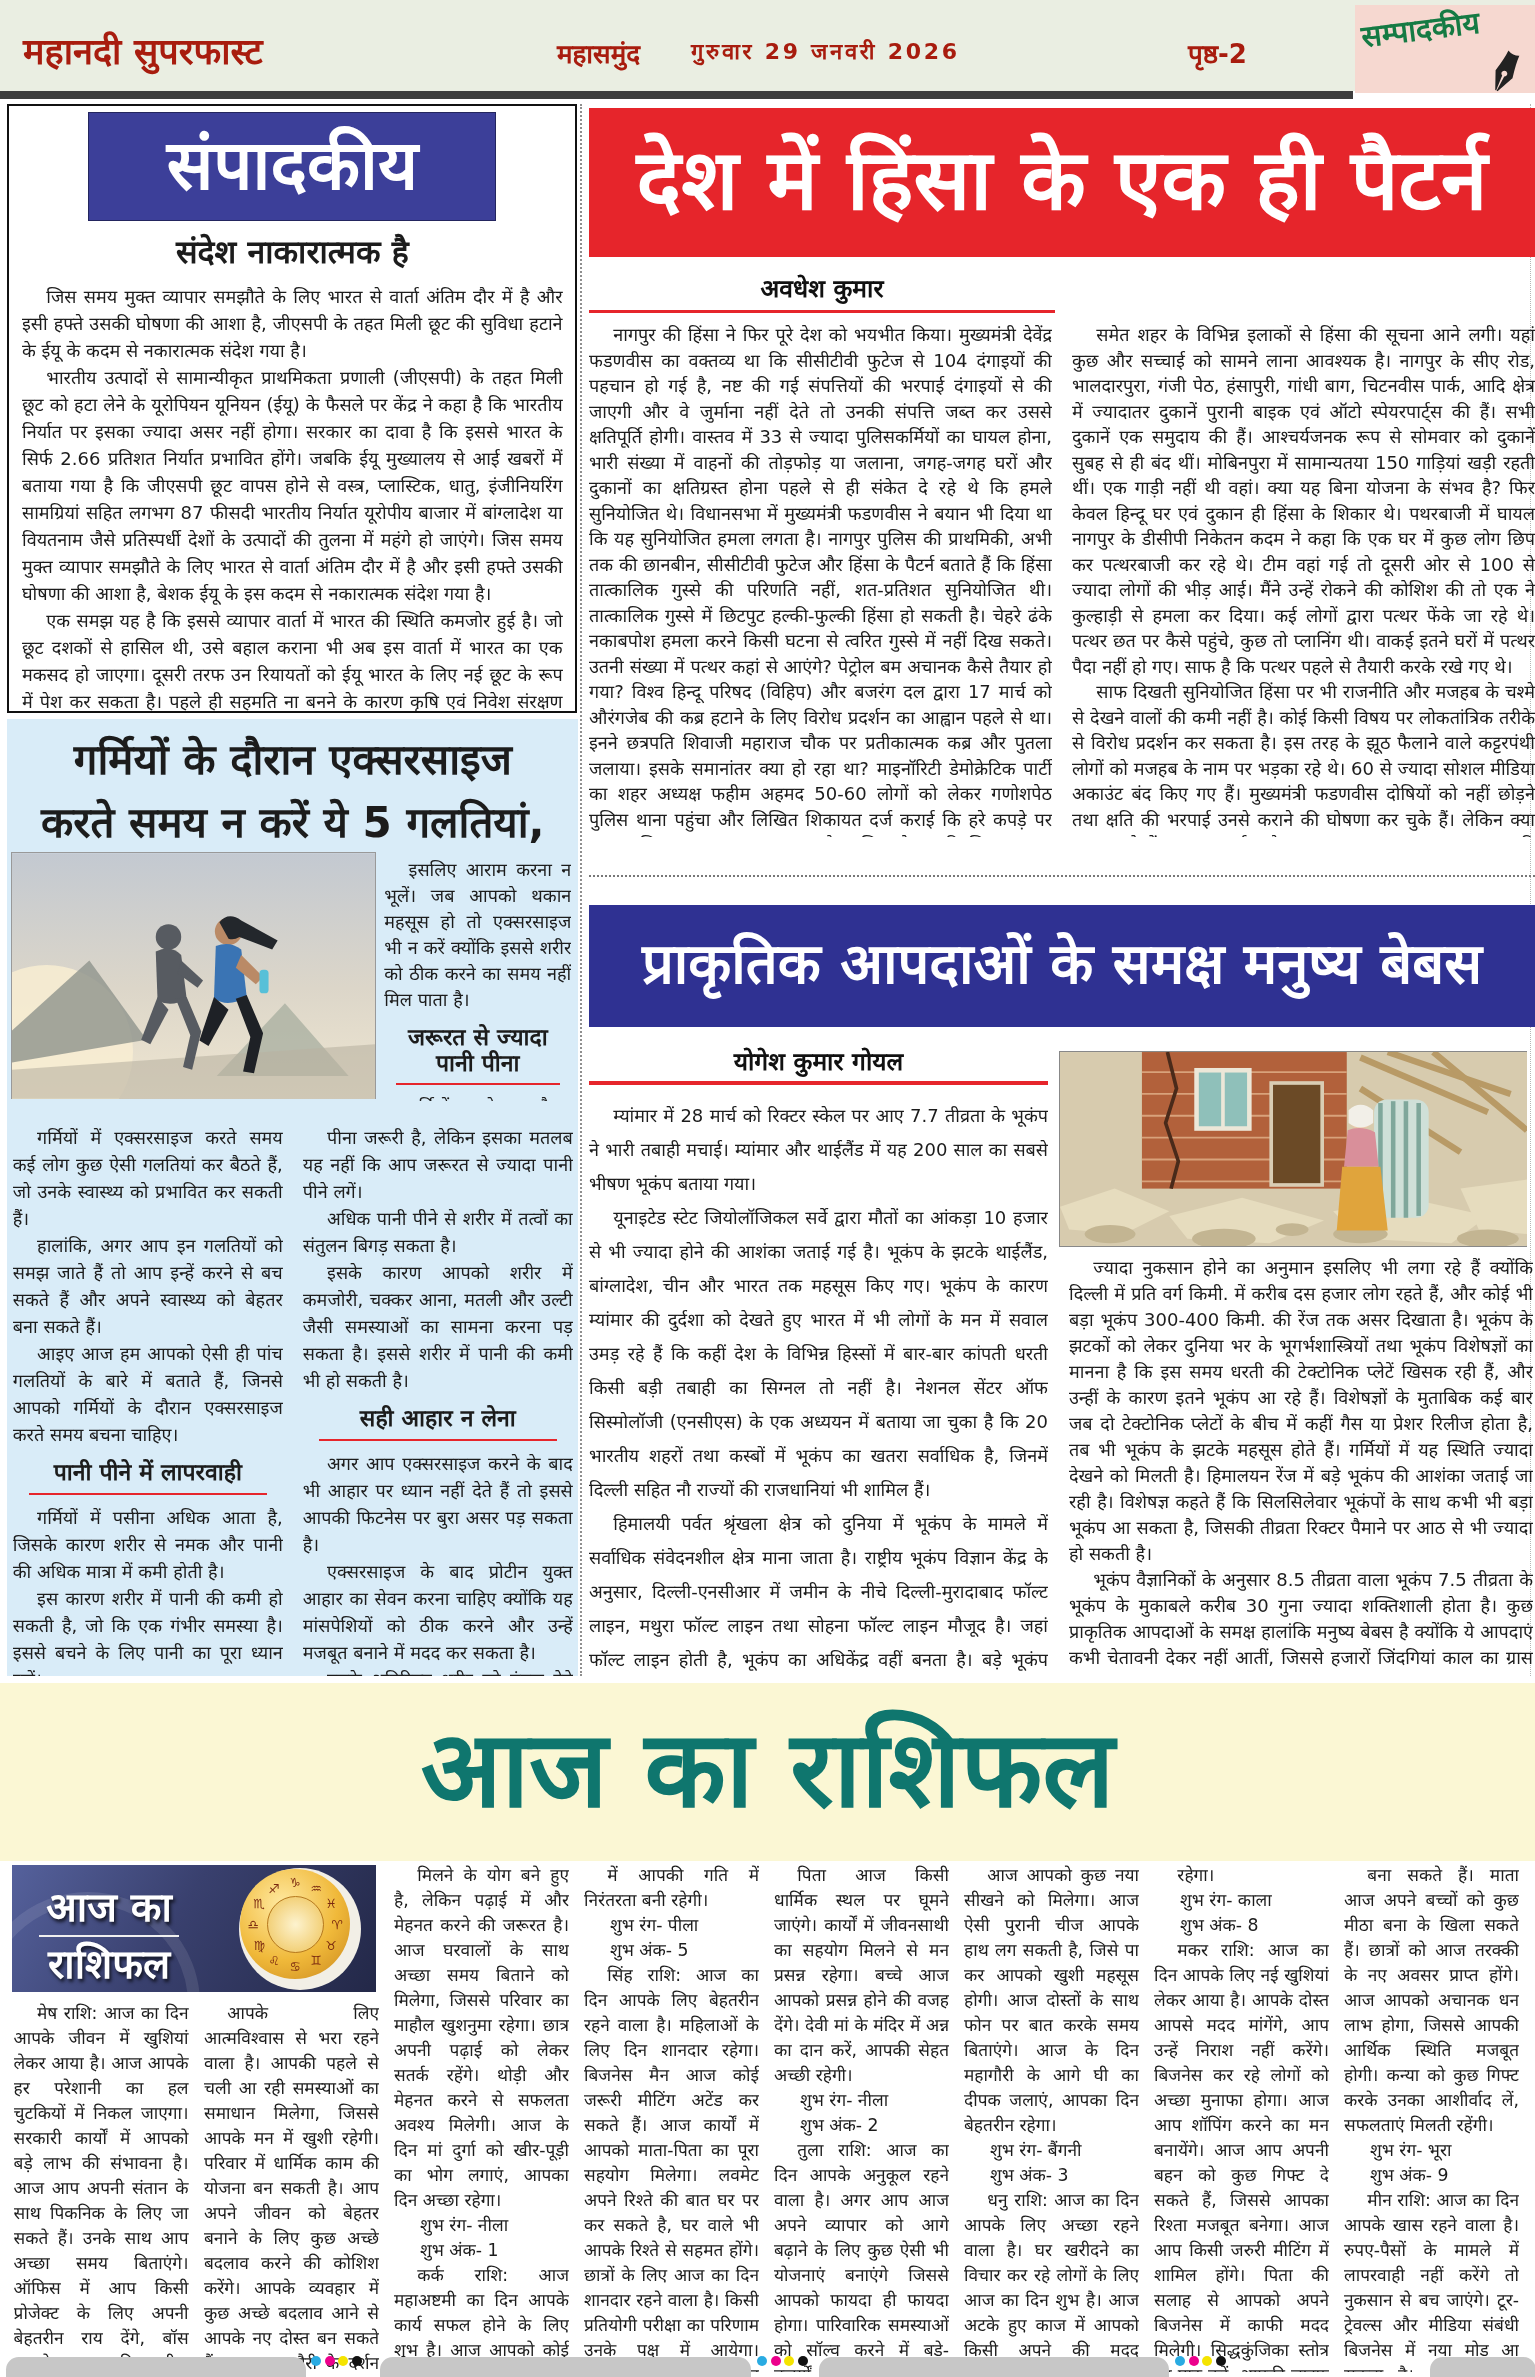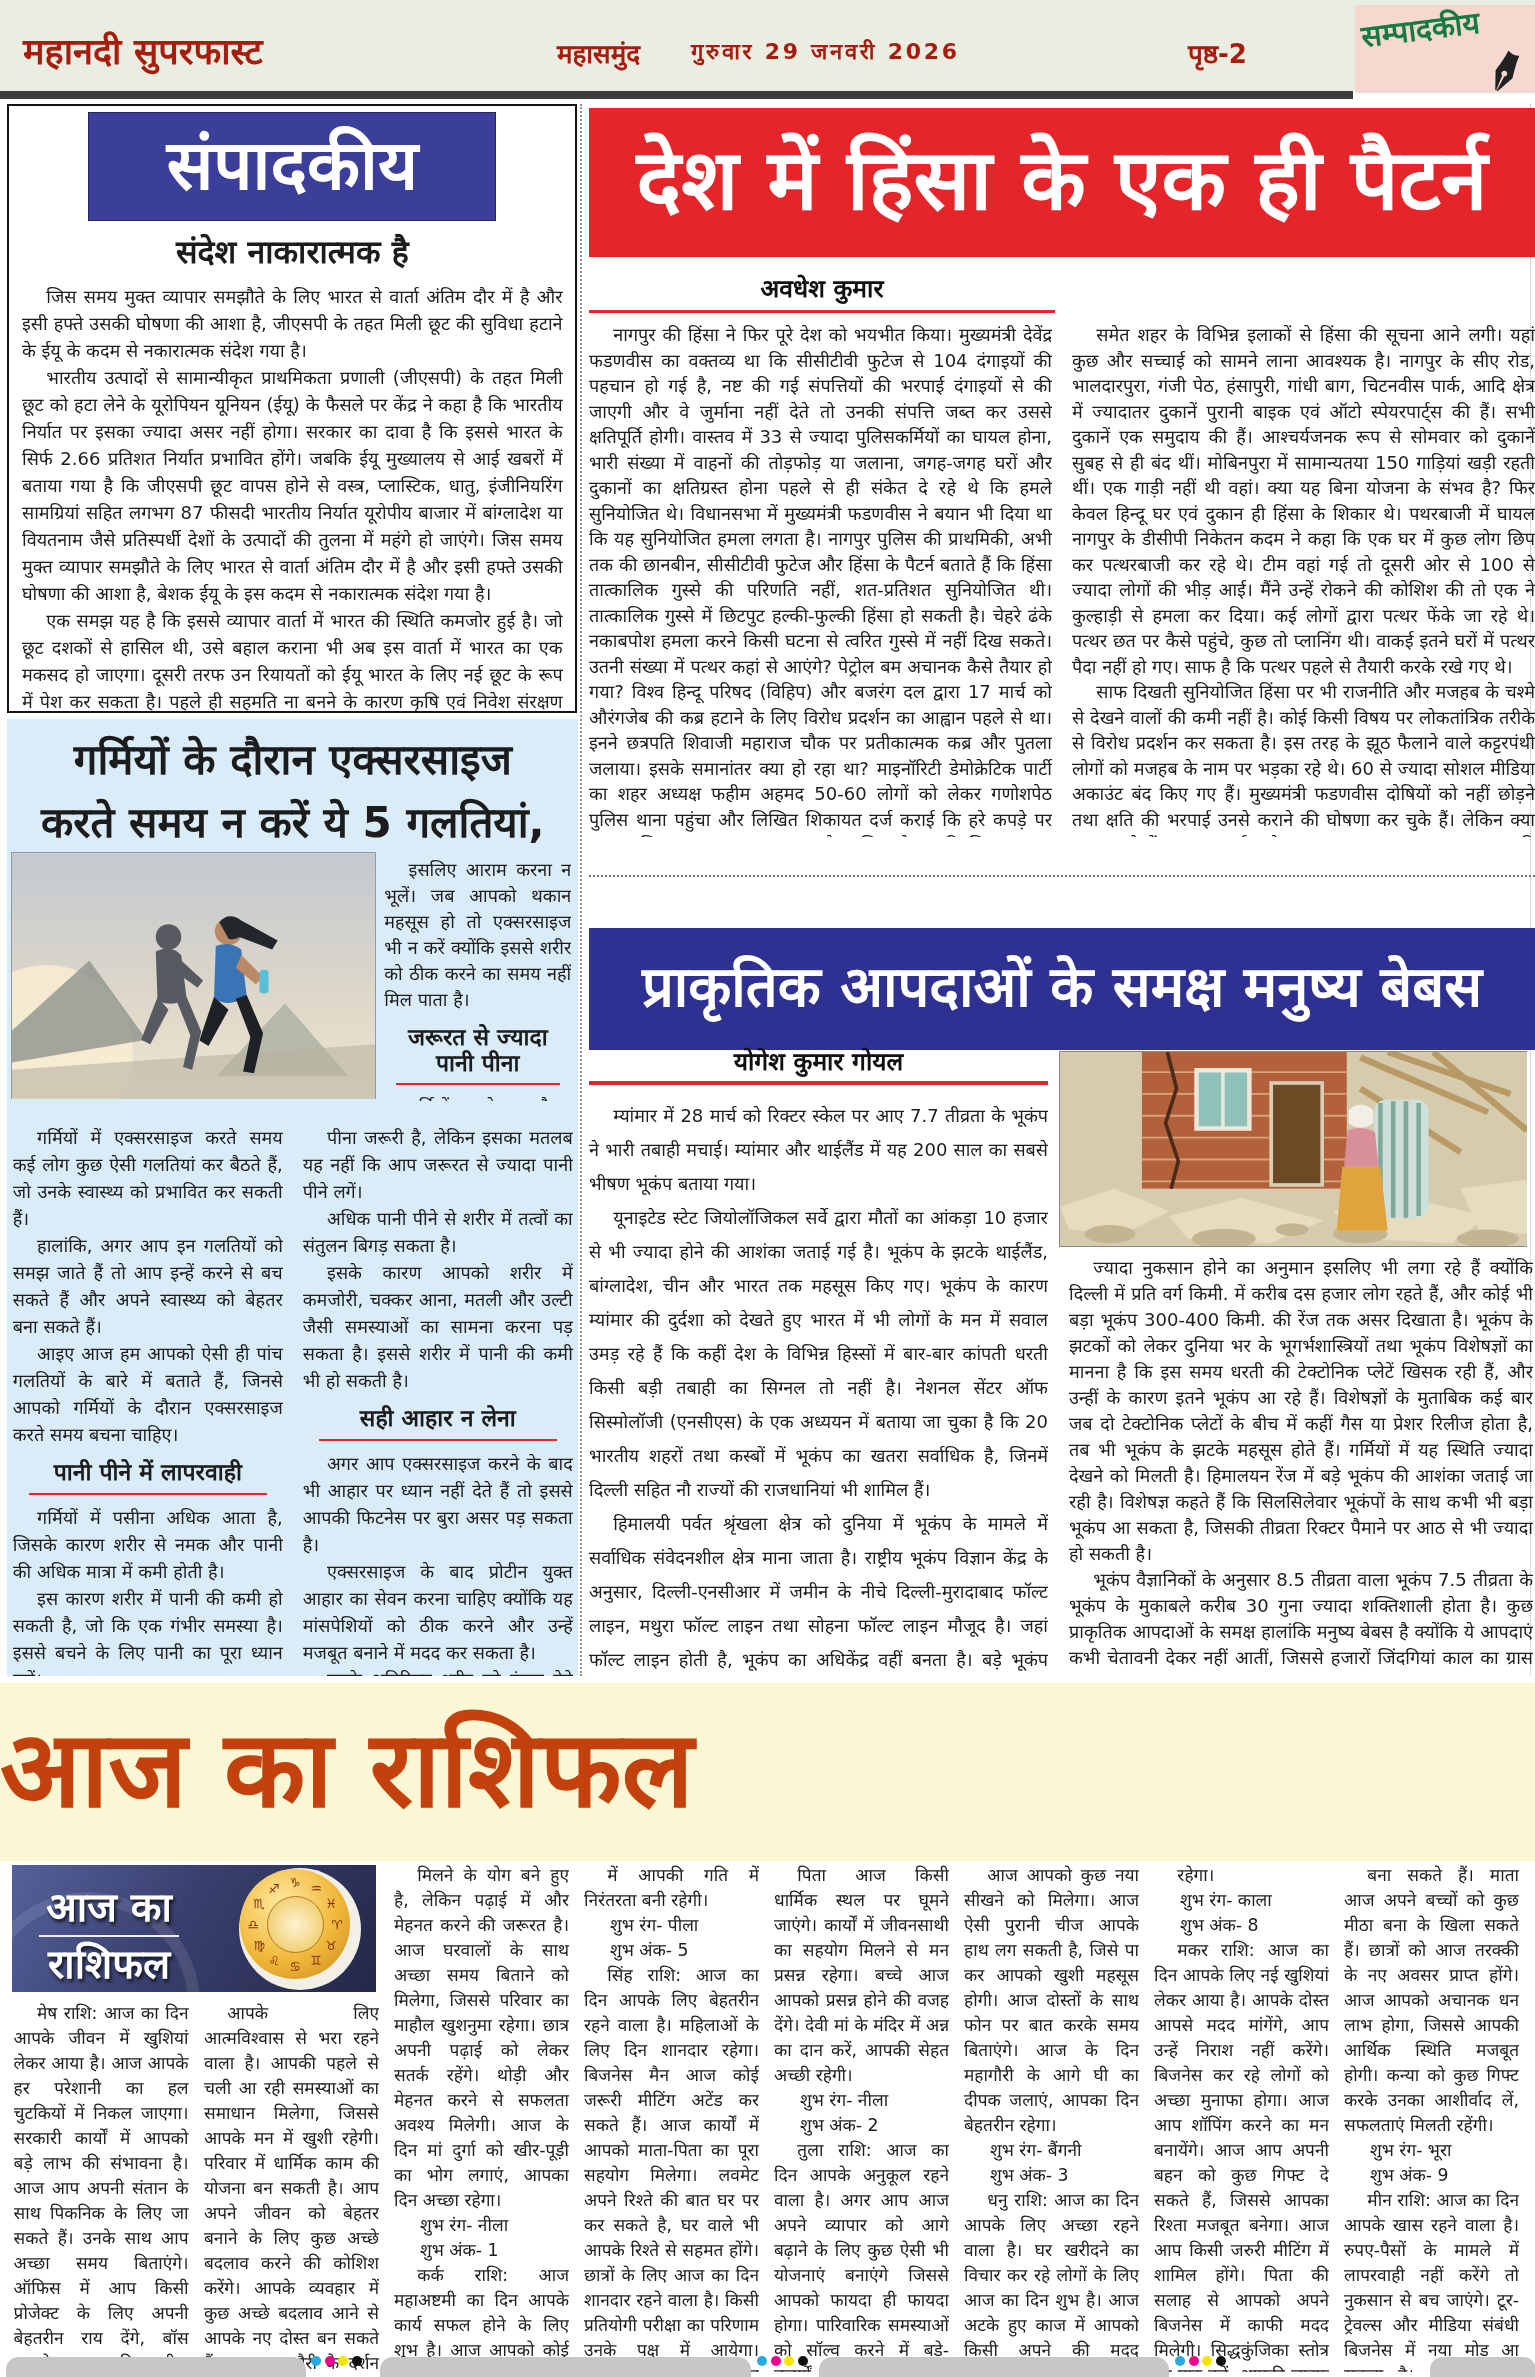--- a/index.html
+++ b/index.html
@@ -37,40 +37,40 @@
   
   .violence{position:absolute;left:589px;top:104px;width:946px;height:769px;overflow:hidden;}
   .v-head{margin-top:3.6px;height:149px;background:#e6252b;color:#fff;font-weight:bold;font-size:84px;
           text-align:center;line-height:144px;white-space:nowrap;overflow:hidden;}
   .v-by{width:466px;margin:14.6px 0 0;}
   .v-rule{width:466px;margin:5.5px 0 9px;}
   .v-cols{display:flex;gap:20px;}
   .v-col{width:463px;height:515px;overflow:hidden;font-size:18px;line-height:25.5px;text-align:justify;}
   
   .earthquake{position:absolute;left:589px;top:888px;width:946px;height:788px;overflow:hidden;}
-  .e-head{position:absolute;left:0;top:40px;width:946px;height:122px;background:#2f3192;color:#fff;
+  .e-head{position:absolute;left:0;top:17px;width:946px;height:122px;background:#2f3192;color:#fff;
           font-weight:bold;font-size:56px;text-align:center;line-height:118px;white-space:nowrap;overflow:hidden;}
   .e-by{position:absolute;left:0;top:156px;width:459px;}
   .e-rule{position:absolute;left:0;top:193px;width:459px;}
   .e-left{position:absolute;left:0;top:211px;width:459px;height:573px;overflow:hidden;
           font-size:18px;line-height:34px;text-align:justify;}
   .e-photo{position:absolute;left:470px;top:163px;width:468px;height:196px;border:0.9px solid #888;box-sizing:border-box;}
   .e-right{position:absolute;left:480px;top:367px;width:464px;height:417px;overflow:hidden;
            font-size:18px;line-height:26px;text-align:justify;}
   
   .fitness{position:absolute;left:7.3px;top:719px;width:571px;height:957px;background:#d9ecf8;overflow:hidden;}
   .f-head{font-size:42px;font-weight:bold;text-align:center;line-height:1.5;margin:9px 24px 0;}
   .f-photo{position:absolute;left:3.6px;top:133px;width:365px;height:247px;border:0.9px solid #999;box-sizing:border-box;}
   .f-side{position:absolute;left:377px;top:138px;width:187px;height:244px;overflow:hidden;
           font-size:18px;line-height:26px;text-align:justify;}
   .f-cols{position:absolute;left:5.5px;top:391px;width:560px;height:558px;display:flex;gap:20px;}
   .f-col{width:270px;height:100%;overflow:hidden;font-size:18px;line-height:27px;text-align:justify;margin-top:14px;}
   
   .band{position:absolute;left:0;top:1683px;width:1535px;height:178px;background:#fbf7d4;}
-  .band .r-title{text-align:left;font-size:106px;font-weight:bold;color:#c2410c;line-height:173px;white-space:nowrap;}
+  .band .r-title{text-align:center;font-size:106px;font-weight:bold;color:#0f766e;line-height:173px;white-space:nowrap;}
   .zodiac{position:absolute;left:12px;top:1865px;width:364px;height:127px;overflow:hidden;
           background:linear-gradient(120deg,#55619c 0%,#39406e 45%,#232848 100%);}
   .zodiac::before{content:"";position:absolute;left:-36px;top:27px;width:200px;height:200px;border-radius:50%;
                   border:12.7px solid rgba(255,255,255,.10);}
   .z-text{position:absolute;left:27px;top:14.6px;color:#fff;font-weight:bold;font-size:40px;line-height:1.35;
           text-align:center;text-shadow:1.8px 2.7px 3.6px rgba(0,0,0,.7);}
   .z-line1{border-bottom:2.7px solid #efefef;padding:0 7.3px 1.8px;}
   .wheel-wrap{position:absolute;right:14.6px;top:2.7px;width:122px;height:122px;}
   .wheel-white{position:absolute;inset:0;border-radius:50%;background:#f2efe6;}
   .wheel-gold{position:absolute;left:0.9px;top:0.9px;width:110px;height:110px;border-radius:50%;

